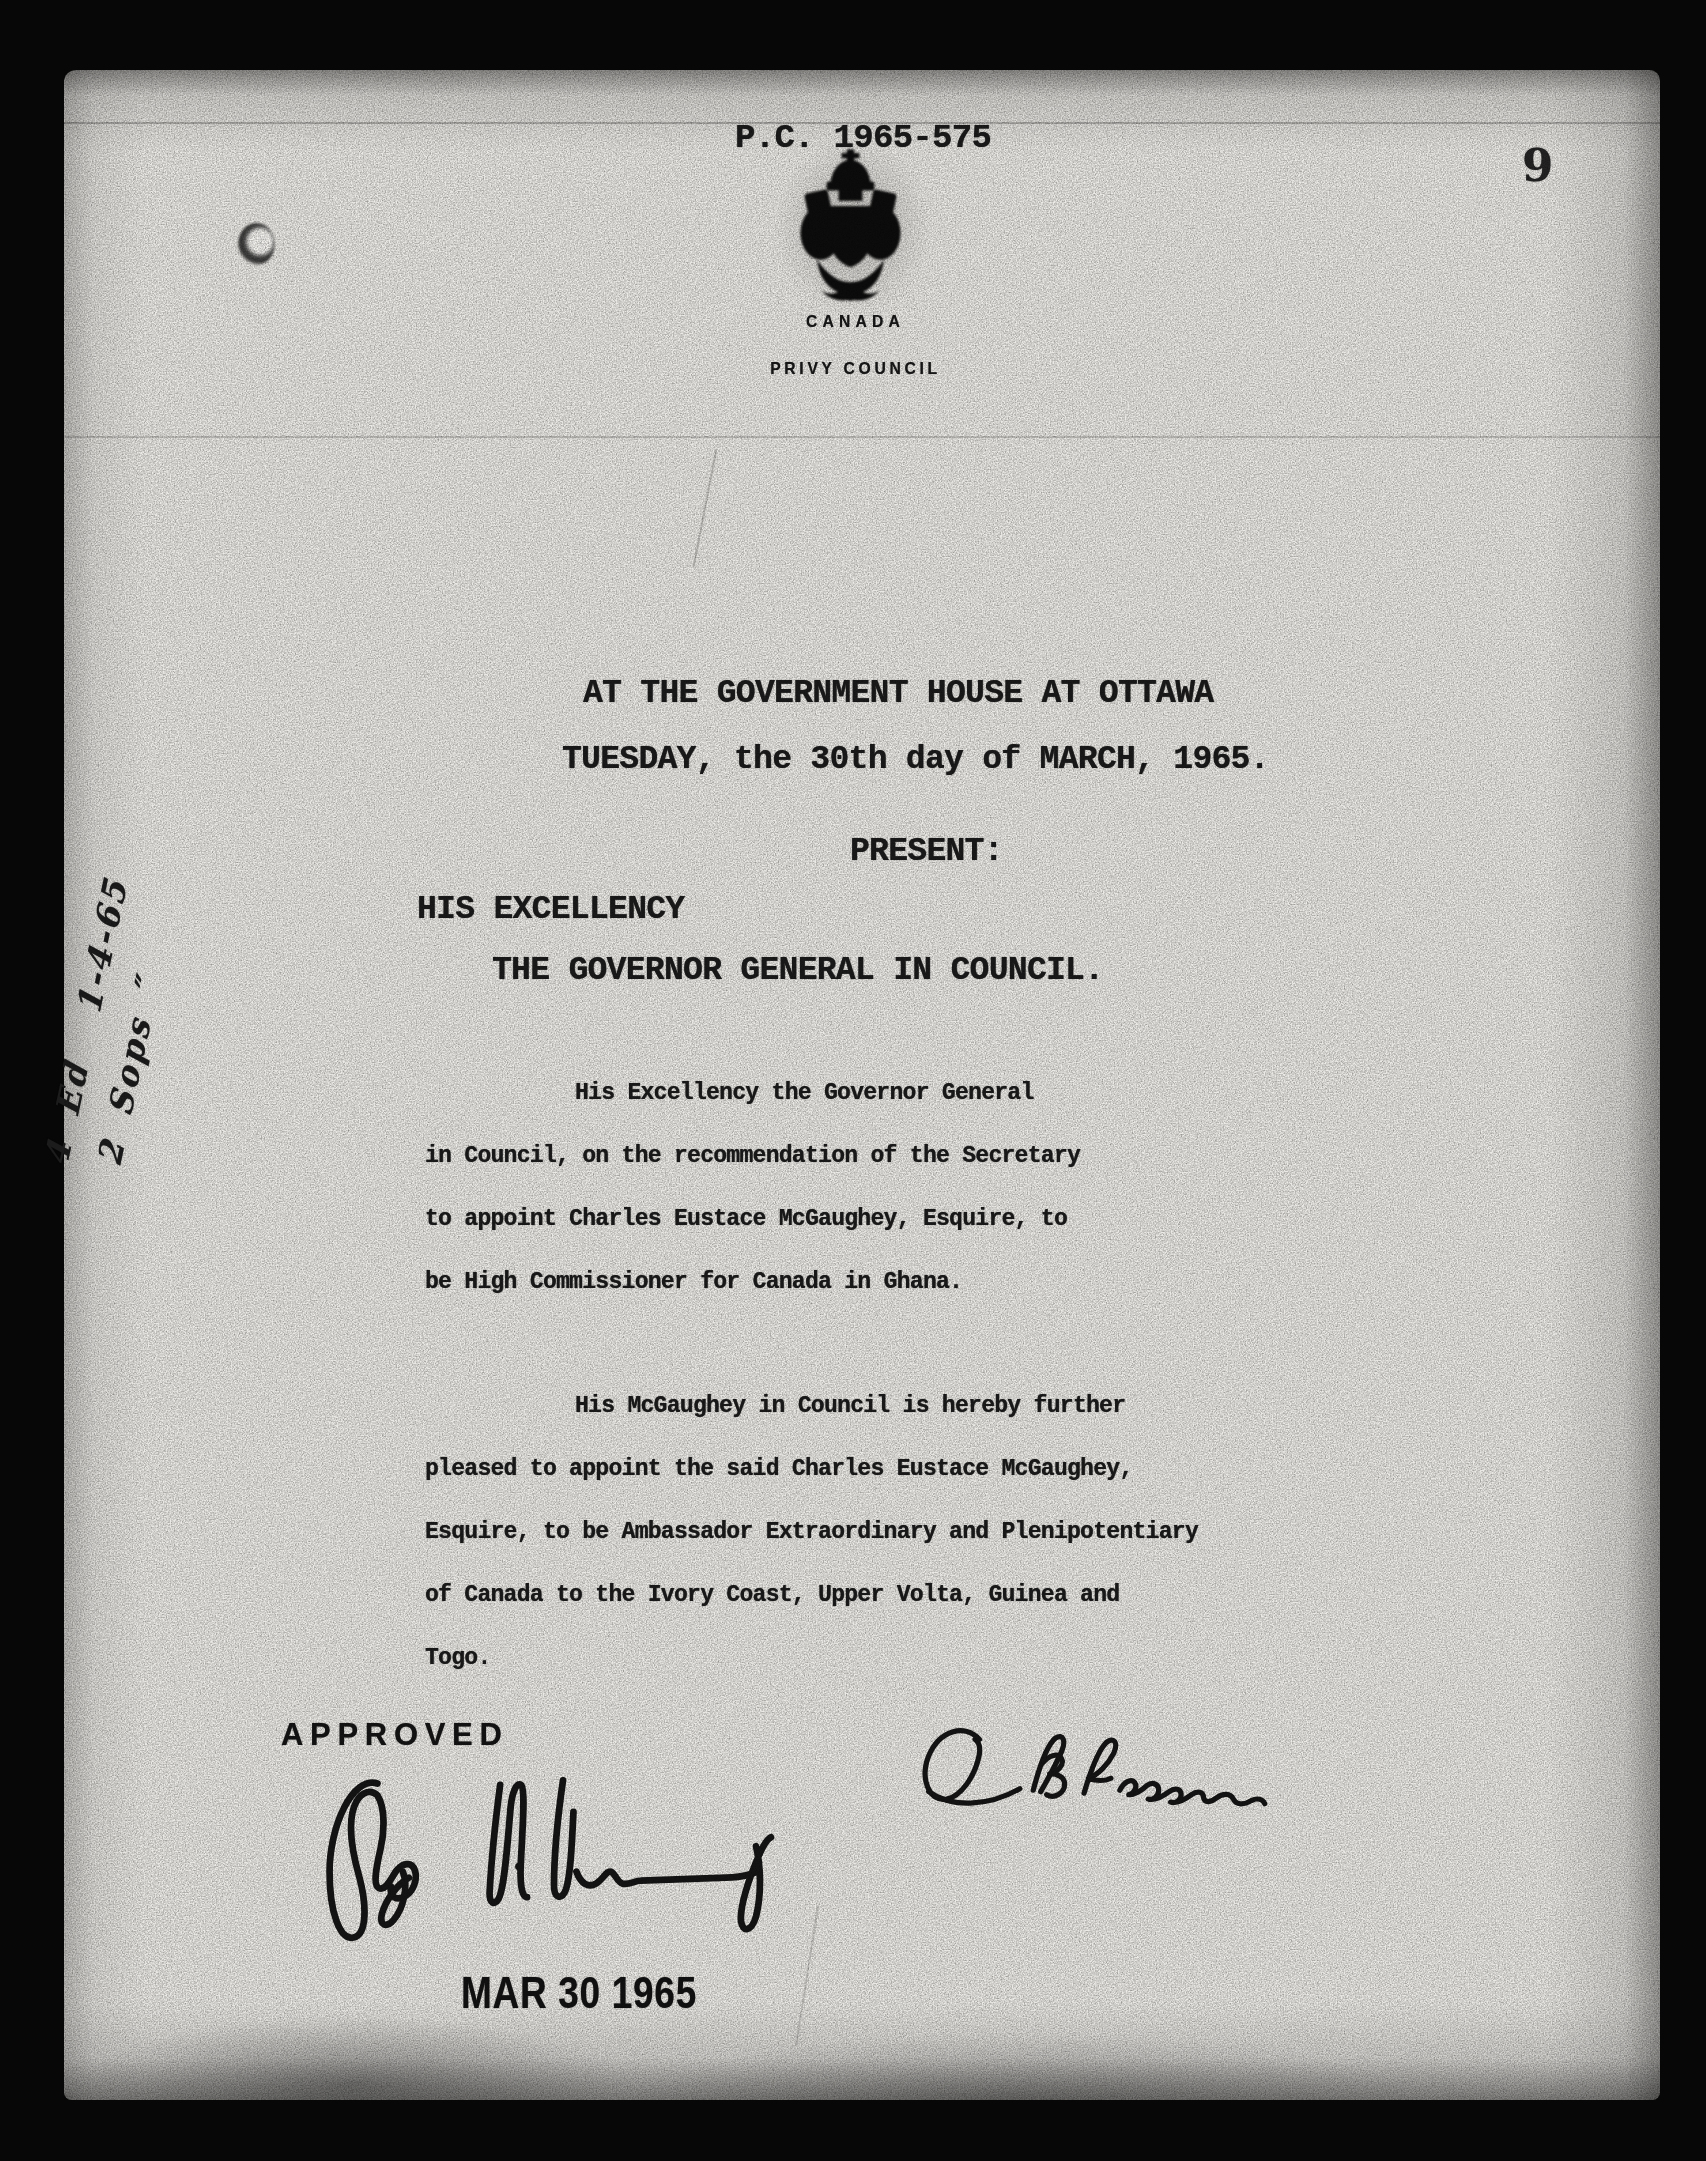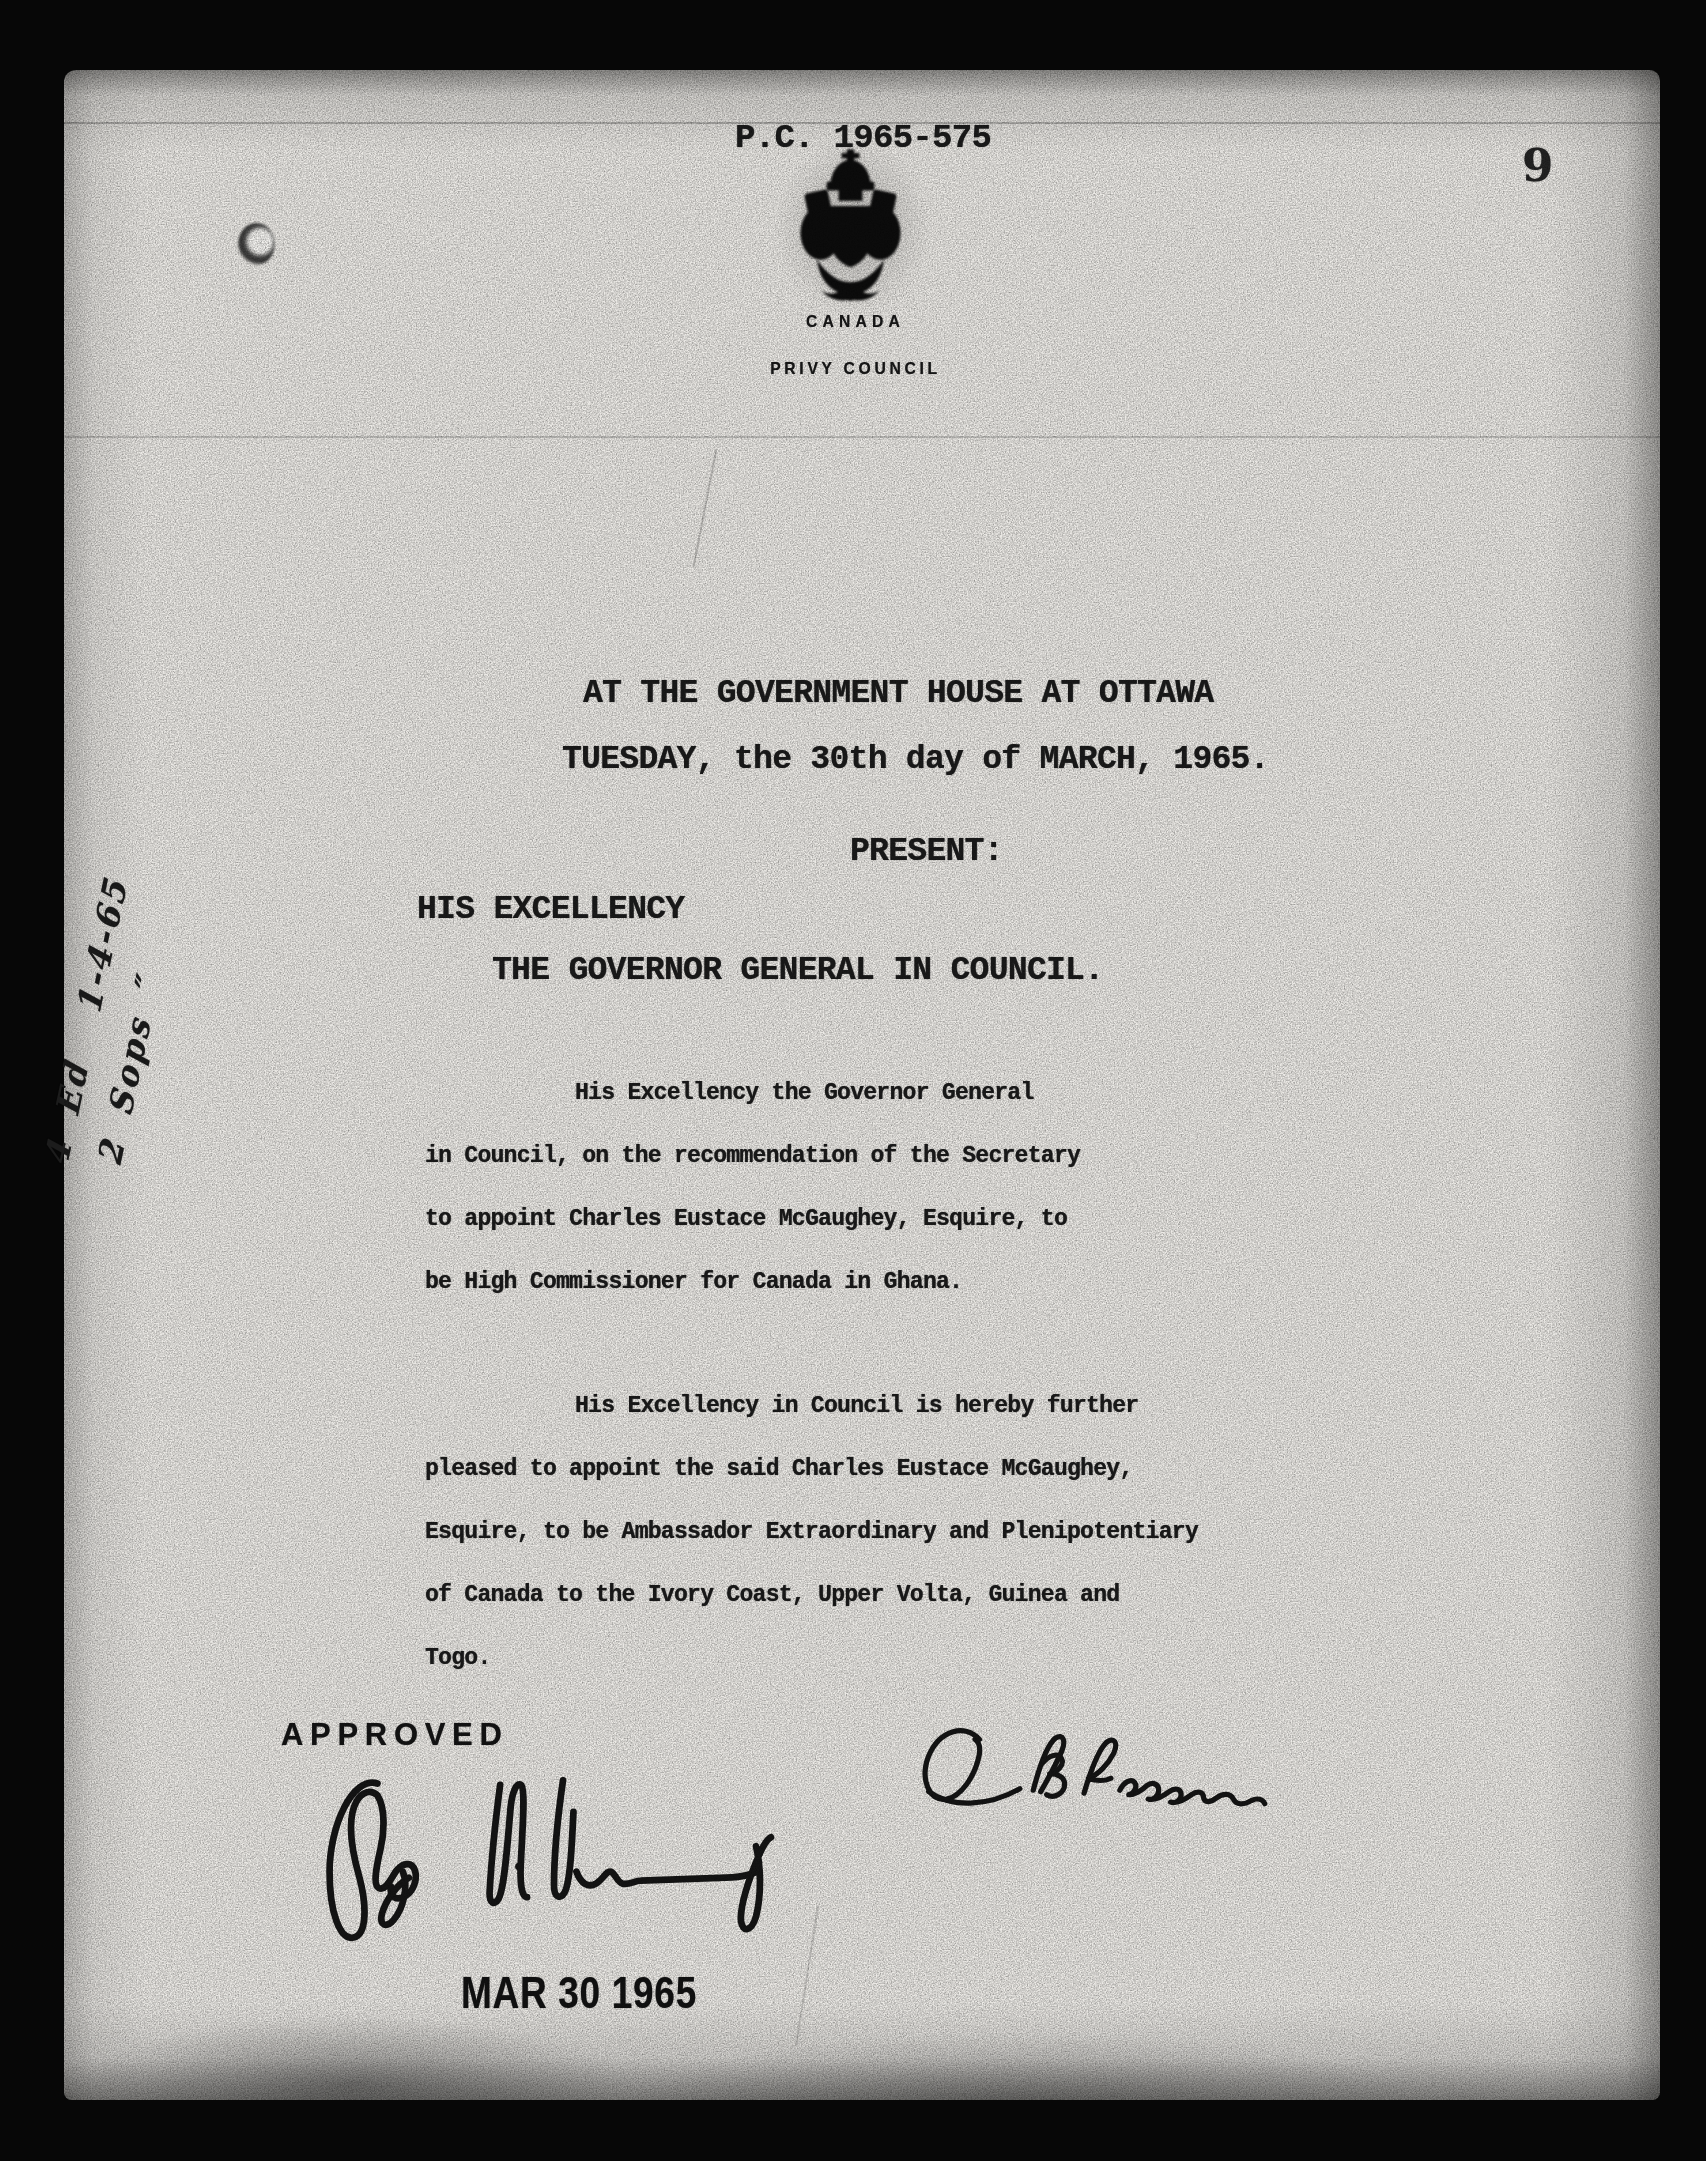--- a/index.html
+++ b/index.html
@@ -156,21 +156,21 @@
     <div class="tw council-line">THE GOVERNOR GENERAL IN COUNCIL.</div>
 
     <div class="body-paragraph p1 indent-first">
       <div class="tw-line">His Excellency the Governor General</div>
       <div class="tw-line">in Council, on the recommendation of the Secretary</div>
       <div class="tw-line">to appoint Charles Eustace McGaughey, Esquire, to</div>
       <div class="tw-line">be High Commissioner for Canada in Ghana.</div>
     </div>
 
     <div class="body-paragraph p2 indent-first">
-      <div class="tw-line">His Excellency in Council is hereby further</div>
+      <div class="tw-line">His McGaughey in Council is hereby further</div>
       <div class="tw-line">pleased to appoint the said Charles Eustace McGaughey,</div>
       <div class="tw-line">Esquire, to be Ambassador Extraordinary and Plenipotentiary</div>
       <div class="tw-line">of Canada to the Ivory Coast, Upper Volta, Guinea and</div>
       <div class="tw-line">Togo.</div>
     </div>
 
     <div class="approved-label">APPROVED</div>
 
     <div class="signature signature-gg">
       <svg width="494" height="202" viewBox="0 0 660 270" xmlns="http://www.w3.org/2000/svg">

